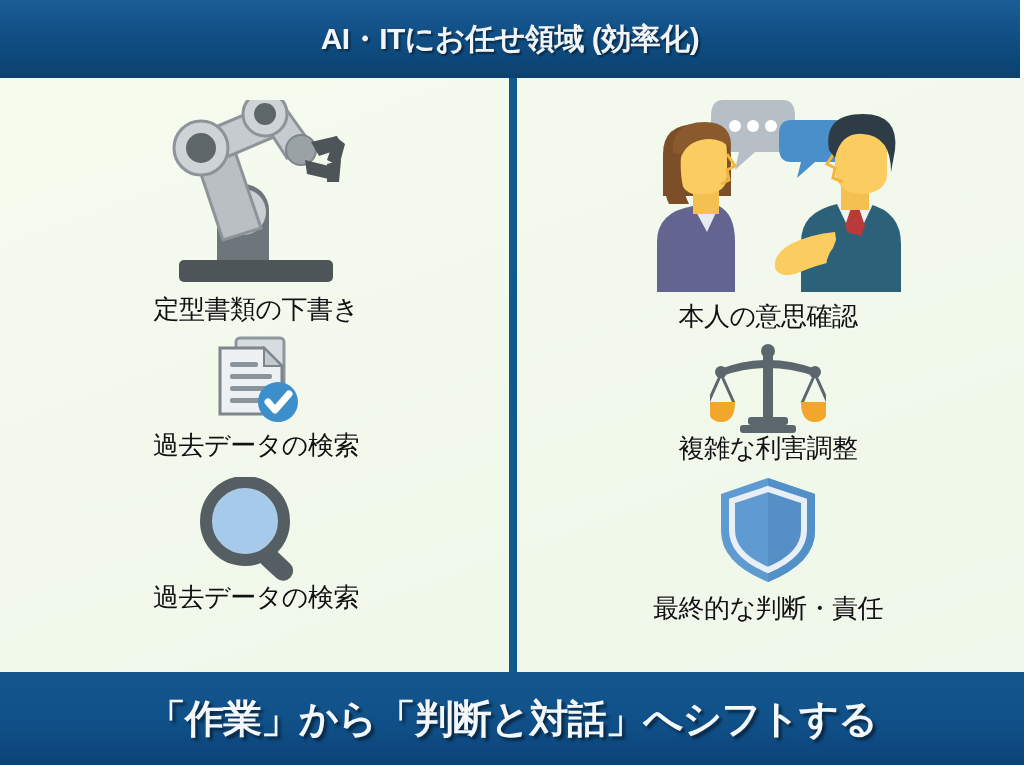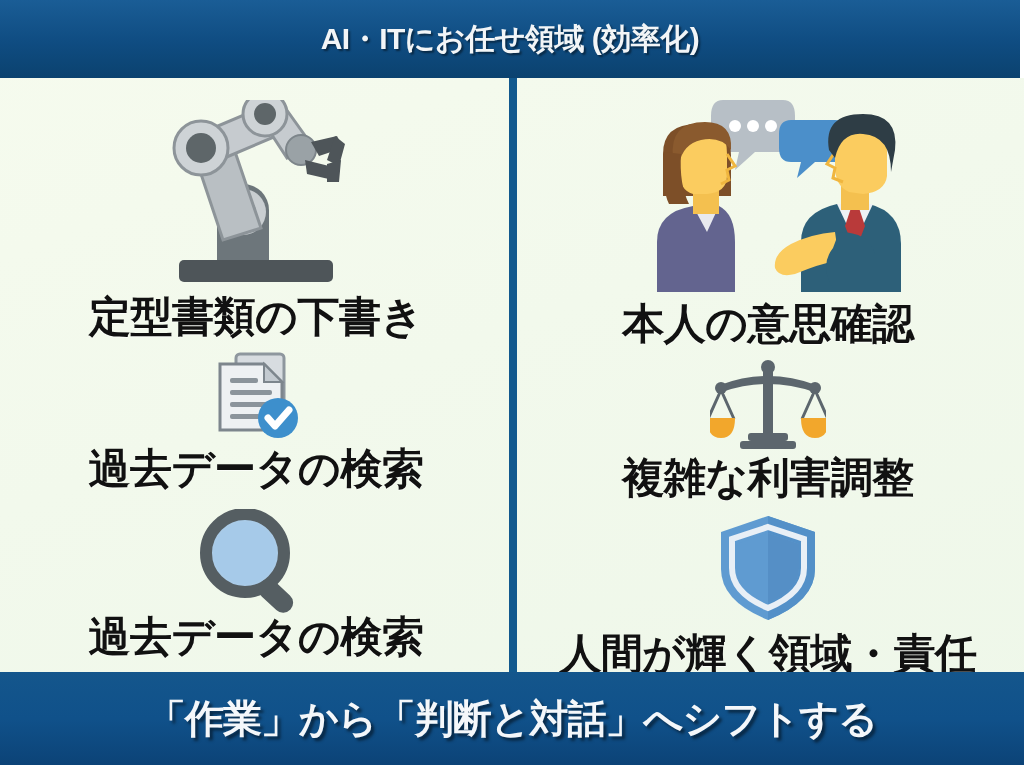--- a/index.html
+++ b/index.html
@@ -74,22 +74,22 @@
     background: #12598e;
   }
 
   .item {
     display: flex;
     flex-direction: column;
     align-items: center;
     justify-content: flex-end;
   }
   .item-label {
-    font-size: 42px;
-    font-weight: bold;
+    font-size: 26px;
+    font-weight: normal;
     color: #111111;
     letter-spacing: -0.5px;
     white-space: nowrap;
     line-height: 1;
     text-shadow: 0 1px 0 rgba(255,255,255,0.6);
   }
   .icon-wrap {
     display: flex;
     align-items: center;
     justify-content: center;
@@ -100,21 +100,21 @@
   .col-left .item:nth-child(1) .item-label { margin-top: 8px; }
   .col-left .item:nth-child(2) .icon-wrap { height: 92px; margin-top: 12px; }
   .col-left .item:nth-child(2) .item-label { margin-top: 6px; }
   .col-left .item:nth-child(3) .icon-wrap { height: 108px; margin-top: 18px; }
   .col-left .item:nth-child(3) .item-label { }
 
   
   .col-right .item:nth-child(1) .icon-wrap { height: 195px; margin-top: 8px; }
   .col-right .item:nth-child(1) .item-label { margin-top: 14px; }
   .col-right .item:nth-child(2) .icon-wrap { height: 92px; margin-top: 14px; }
-  .col-right .item:nth-child(2) .item-label { margin-top: 6px; }
+  .col-right .item:nth-child(2) .item-label { margin-top: 0; }
   .col-right .item:nth-child(3) .icon-wrap { height: 110px; margin-top: 14px; }
   .col-right .item:nth-child(3) .item-label { margin-top: 10px; }
 
   
   .footer-band {
     position: absolute;
     left: 0;
     top: 672px;
     width: 1024px;
     height: 93px;
@@ -298,21 +298,21 @@
       <div class="item">
         <div class="icon-wrap">
           <svg width="104" height="110" viewBox="0 0 104 110" aria-hidden="true">
             <path d="M52 3 L99 19 L99 56 Q99 88 52 107 Q5 88 5 56 L5 19 Z" fill="#5f9bd1"></path>
             <path d="M52 3 L99 19 L99 56 Q99 88 52 107 Z" fill="#5390c8"></path>
             <path d="M52 14 L88 26 L88 55 Q88 80 52 95 Q16 80 16 55 L16 26 Z" fill="none" stroke="#e8eff6" stroke-width="6"></path>
             <path d="M52 20 L83 31 L83 55 Q83 77 52 90 Q21 77 21 55 L21 31 Z" fill="#5f9bd1"></path>
             <path d="M52 20 L83 31 L83 55 Q83 77 52 90 Z" fill="#558fc6"></path>
           </svg>
         </div>
-        <div class="item-label">人間が輝く領域・責任</div>
+        <div class="item-label">最終的な判断・責任</div>
       </div>
 
     </div>
   </div>
 
   <div class="footer-band">
     <span class="footer-text">「作業」から「判断と対話」へシフトする</span>
   </div>
 
 </div>

